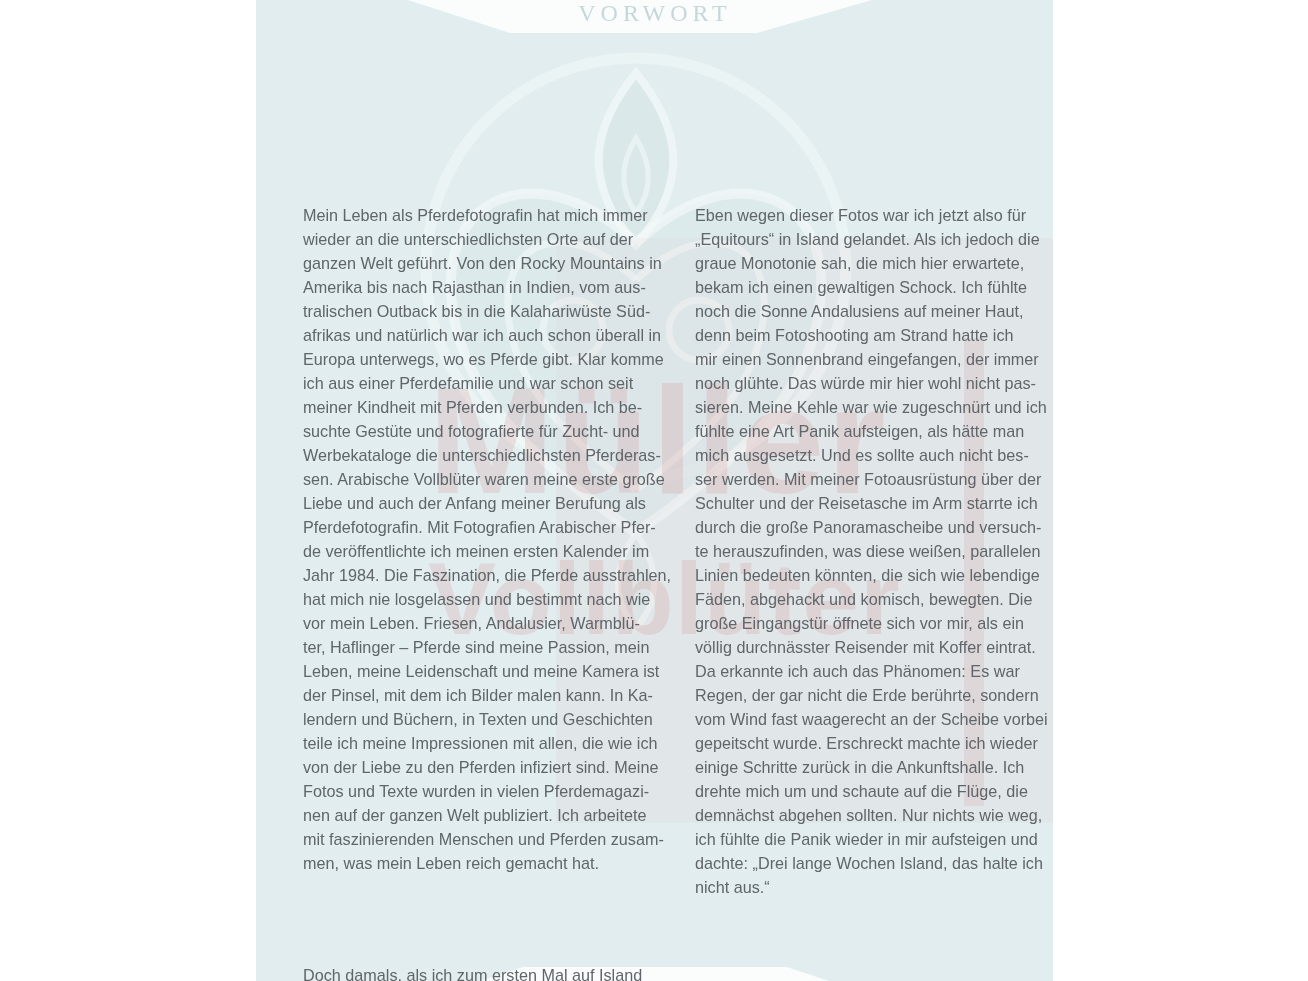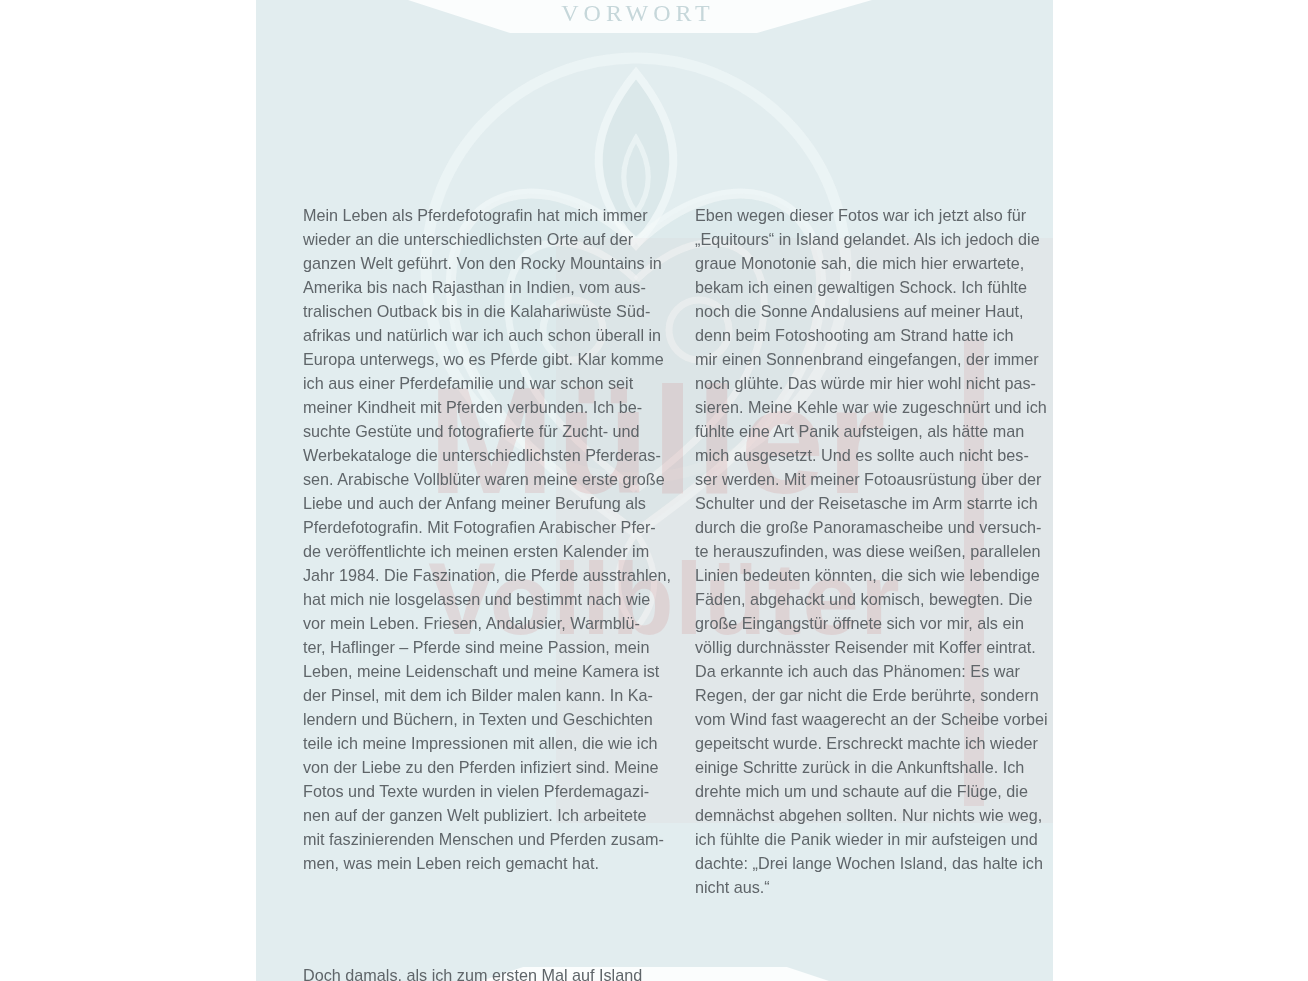--- a/index.html
+++ b/index.html
@@ -29,21 +29,21 @@
     clip-path:polygon(0 0,100% 0,75.2% 100%,22% 100%);
   }
   .band-bottom{
     position:absolute;left:225px;top:967px;width:348px;height:14px;z-index:3;background:#fbfdfd;
     clip-path:polygon(12.1% 0,87.9% 0,100% 100%,0 100%);
   }
   
   .page-title{
     position:absolute;left:0;top:1px;width:764px;z-index:4;text-align:center;
     font-family:"Liberation Serif",serif;font-size:24px;line-height:1.05;
-    letter-spacing:5px;color:#c6d7da;font-weight:normal;margin:0;
+    letter-spacing:5px;color:#c6d7da;font-weight:normal;margin:0;padding-left:17px;
   }
   
   .text-col{
     position:absolute;top:139px;z-index:4;color:#5f6569;
     font-size:16.2px;line-height:24px;white-space:pre;
   }
   .text-col p{margin:16px;}
   .text-col p + p{margin-top:24px;}
   .col-left{left:31px;}
   .col-right{left:423px;}

